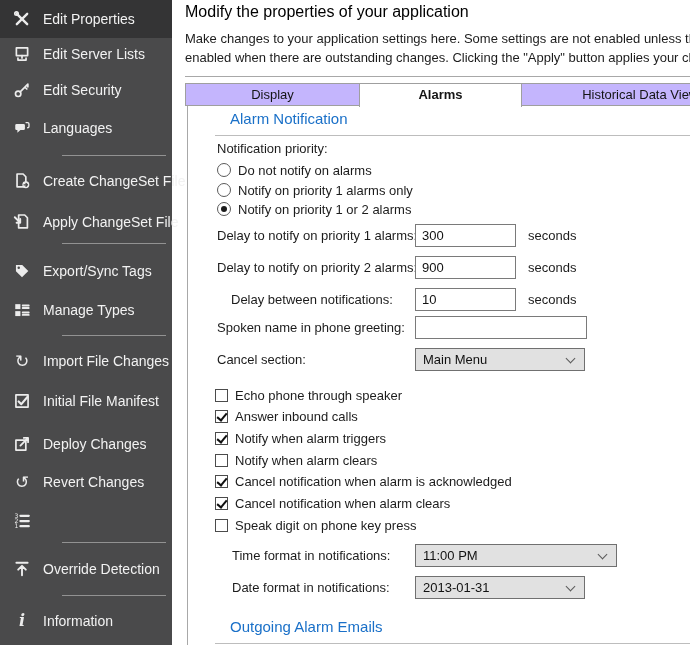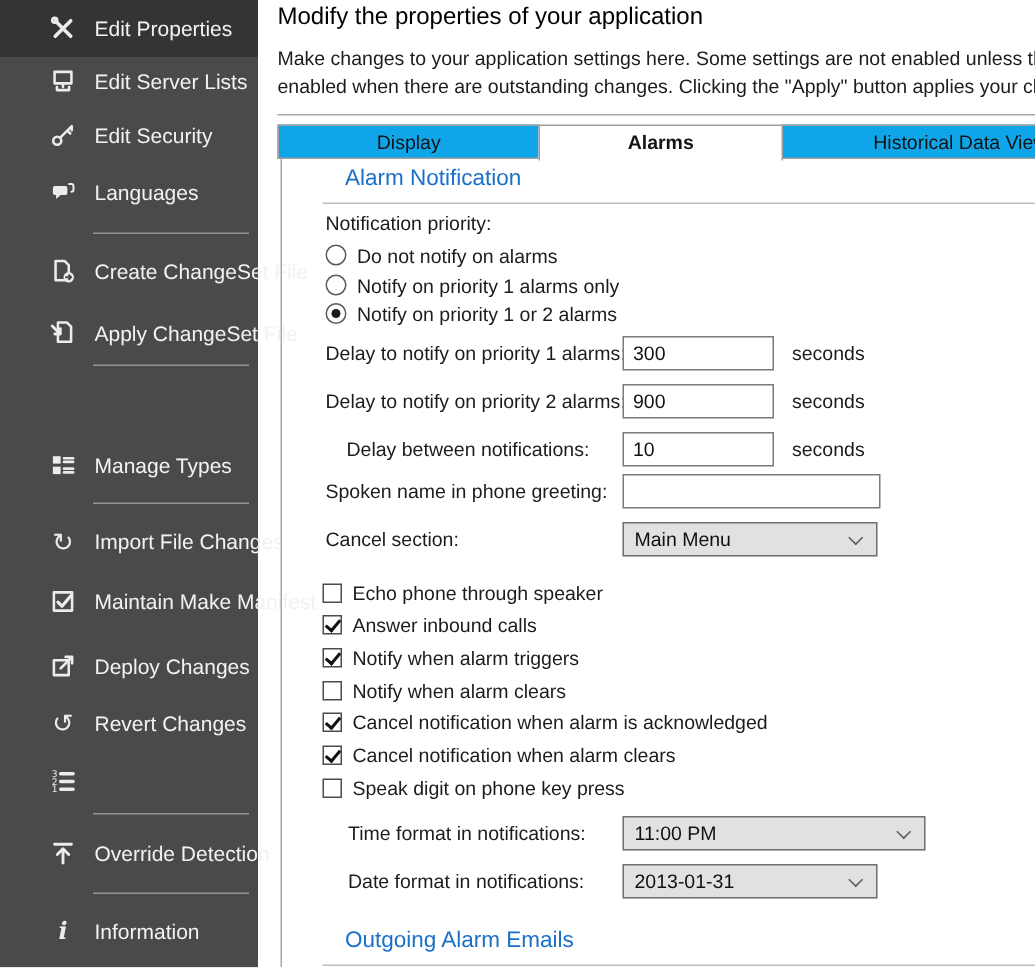--- a/index.html
+++ b/index.html
@@ -3,37 +3,37 @@
 <meta charset="utf-8">
 <style>
   * { margin:0; padding:0; box-sizing:border-box; }
   html,body { width:690px; height:645px; overflow:hidden; background:#fff;
               font-family:"Liberation Sans", sans-serif; }
   .app { position:relative; width:690px; height:645px; background:#fff; overflow:hidden; }
 
   
   .sidebar { position:absolute; left:0; top:0; width:172px; height:645px; background:#4a4a4b; }
   .side-item { position:absolute; left:0; width:172px; height:40px; display:flex; align-items:center;
-               padding-left:32px; gap:11px; cursor:pointer; }
+               padding-left:12px; gap:11px; cursor:pointer; }
   .side-item.selected { background:#343435; }
   .slabel { color:#f2f2f2; font-size:14px; white-space:nowrap; }
   .sicon { width:20px; height:18px; display:flex; align-items:center; justify-content:center; flex:none; }
   .sicon svg { stroke:#ececec; fill:none; stroke-width:1.5; stroke-linecap:round; stroke-linejoin:round; }
   .glyph { color:#ececec; font-size:17px; line-height:1; }
   .glyph.info { font-family:"DejaVu Serif", serif; font-style:italic; font-weight:bold; font-size:16px; }
   .side-sep { position:absolute; left:62px; width:104px; border-top:1px solid #929292; }
 
   
   .page-title { position:absolute; left:185px; top:3px; font-size:16px; color:#000000; white-space:nowrap; }
   .desc-line { position:absolute; left:185px; font-size:13px; color:#1c1c1c; white-space:nowrap; }
   .hr-top { position:absolute; left:185px; top:76px; width:505px; border-top:1px solid #a8a8a8; }
 
   
   .tabstrip { position:absolute; left:185px; top:83px; height:24px; }
-  .tab { position:absolute; top:0; height:23px; background:#0ea5e9; border:1px solid #9f9f9f;
+  .tab { position:absolute; top:0; height:23px; background:#c4b5fd; border:1px solid #9f9f9f;
          font-size:13px; color:#141414; text-align:center; line-height:21px; cursor:pointer; overflow:hidden; }
   .tab.active { background:#fff; border-bottom:none; font-weight:bold; height:24px; z-index:2; }
   .panel-border { position:absolute; left:187px; top:106px; height:539px; width:0; border-left:1px solid #a8a8a8; }
 
   
   .section-heading { position:absolute; left:215px; font-size:15px; color:#1a70c8; white-space:nowrap;margin-left:15px; }
   .section-underline { position:absolute; left:215px; width:475px; border-top:1px solid #bdbdbd; }
 
   .lbl { position:absolute; font-size:13px; color:#1c1c1c; white-space:nowrap; }
 
@@ -119,20 +119,29 @@
         <svg width="18" height="18" viewBox="0 0 16 16">
             <path d="M5 1.8 h5.4 L12.8 4.2 V13.2 H5 Z"></path>
             <path d="M1.6 3.8 L6.4 8.6 M6.4 8.6 v-3.2 M6.4 8.6 h-3.2" stroke-width="1.7"></path>
           </svg>
       </span>
       <span class="slabel">Apply ChangeSet File</span>
     </div>
 
     <div class="side-sep" style="top:243px"></div>
 
+    <div class="side-item" style="top:251px">
+      <span class="sicon">
+        <svg width="18" height="18" viewBox="0 0 16 16">
+            <path fill="#ececec" stroke="none" d="M2.6 2.6 H8.2 L13.6 8 L8 13.6 L2.6 8.2 Z"></path>
+            <circle cx="5.1" cy="5.1" r="1.1" fill="#4a4a4b" stroke="none"></circle>
+          </svg>
+      </span>
+      <span class="slabel">Export/Sync Tags</span>
+    </div>
 
     <div class="side-item" style="top:290px">
       <span class="sicon">
         <svg width="18" height="18" viewBox="0 0 16 16">
             <rect x="2" y="2.8" width="4.6" height="4.4" fill="#ececec" stroke="none"></rect>
             <rect x="2" y="9" width="4.6" height="4.4" fill="#ececec" stroke="none"></rect>
             <path d="M8.6 4 H14 M8.6 6.2 H14 M8.6 10.2 H14 M8.6 12.4 H14" stroke-width="1.6"></path>
           </svg>
       </span>
       <span class="slabel">Manage Types</span>
@@ -147,21 +156,21 @@
       <span class="slabel">Import File Changes</span>
     </div>
 
     <div class="side-item" style="top:381px">
       <span class="sicon">
         <svg width="18" height="18" viewBox="0 0 16 16">
             <rect x="2.6" y="2.6" width="10.8" height="10.8"></rect>
             <path d="M5 8.4 L7.4 10.8 L12.8 4.4" stroke-width="1.9"></path>
           </svg>
       </span>
-      <span class="slabel">Maintain Make Manifest</span>
+      <span class="slabel">Initial File Manifest</span>
     </div>
 
     <div class="side-item" style="top:424px">
       <span class="sicon">
         <svg width="18" height="18" viewBox="0 0 16 16">
             <rect x="2.6" y="4.6" width="8.8" height="8.8"></rect>
             <path d="M6.6 9.4 L13.4 2.6 M9.6 2.6 H13.4 V6.4" stroke-width="1.6"></path>
           </svg>
       </span>
       <span class="slabel">Deploy Changes</span>

